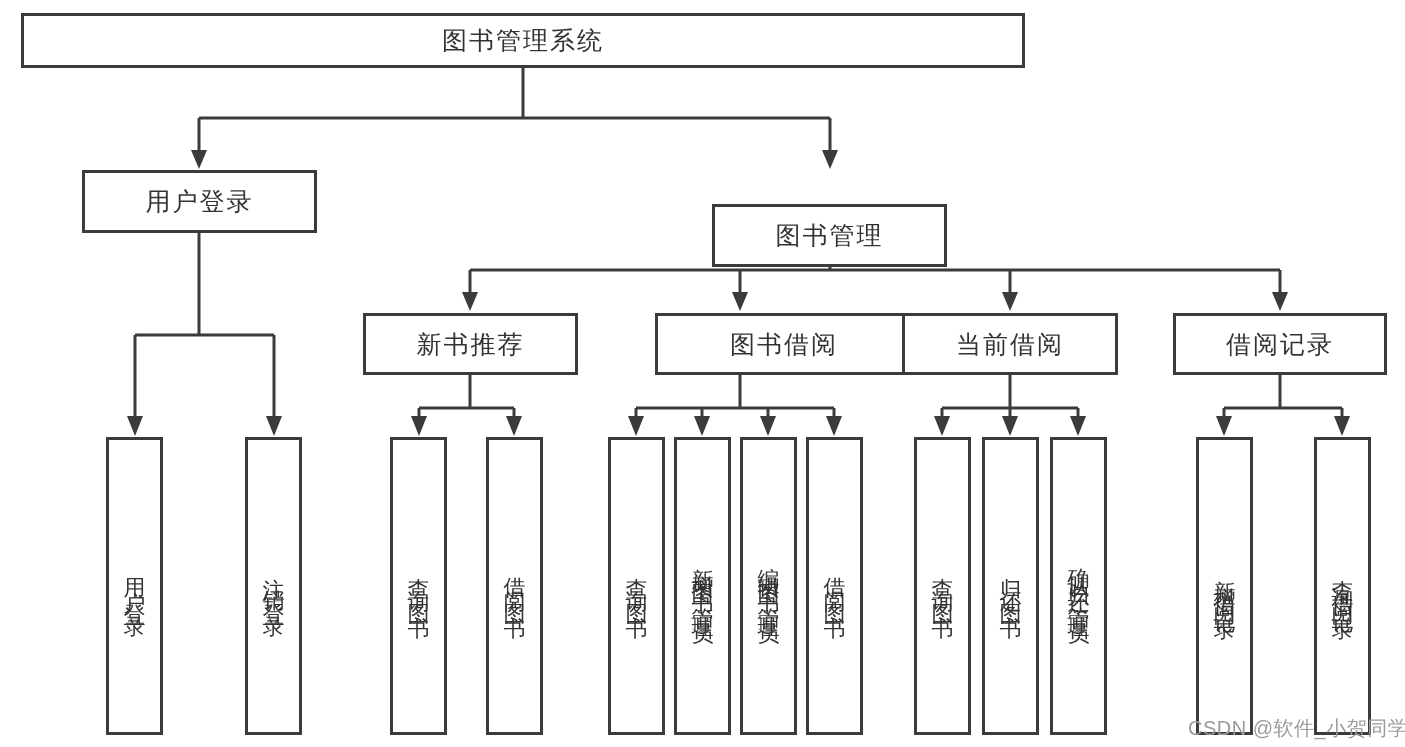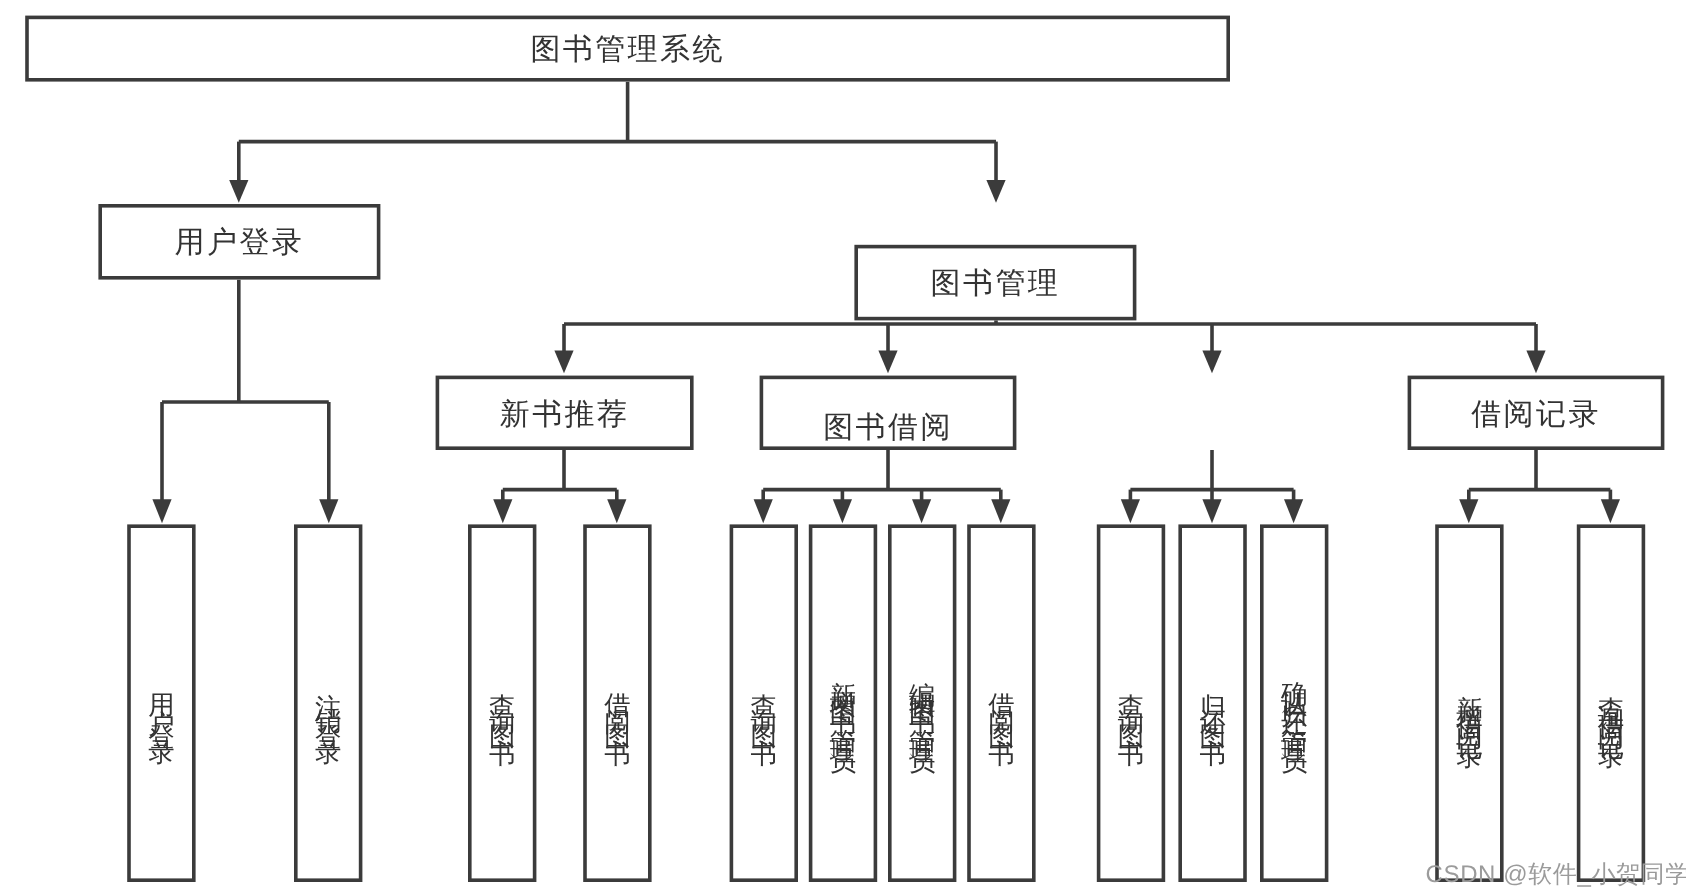--- a/index.html
+++ b/index.html
@@ -30,21 +30,21 @@
     letter-spacing:13px;
     line-height:1;
     white-space:nowrap;
   }
   .vtext.long{letter-spacing:8px;}
   
   .n-root        {left:21px;  top:13px;  width:1004px;height:55px;}
   .n-userlogin   {left:82px;  top:170px; width:235px; height:63px;}
   .n-bookmgmt    {left:712px; top:170px; width:235px; height:63px;margin-top:34px;}
   .n-newrec      {left:363px; top:313px; width:215px; height:62px;}
-  .n-borrow      {left:633px; top:313px; width:214px; height:62px;align-items:flex-end;}
+  .n-borrow      {left:655px; top:313px; width:258px; height:62px;}
   .n-current     {left:902px; top:313px; width:216px; height:62px;}
   .n-record      {left:1173px;top:313px; width:214px; height:62px;}
   .leaf{top:437px;width:57px;height:298px;}
   .l1 {left:106px;}
   .l2 {left:245px;}
   .l3 {left:390px;}
   .l4 {left:486px;}
   .l5 {left:608px;}
   .l6 {left:674px;}
   .l7 {left:740px;}
@@ -136,20 +136,23 @@
   <div class="box n-bookmgmt">
     <span>图书管理</span>
   </div>
 
   <div class="box n-newrec">
     <span>新书推荐</span>
   </div>
   <div class="box n-borrow">
     <span>图书借阅</span>
   </div>
+  <div class="box n-current">
+    <span>当前借阅</span>
+  </div>
   <div class="box n-record">
     <span>借阅记录</span>
   </div>
 
   <div class="leaf l1">
     <span class="vtext">用户登录</span>
   </div>
   <div class="leaf l2">
     <span class="vtext">注销登录</span>
   </div>

